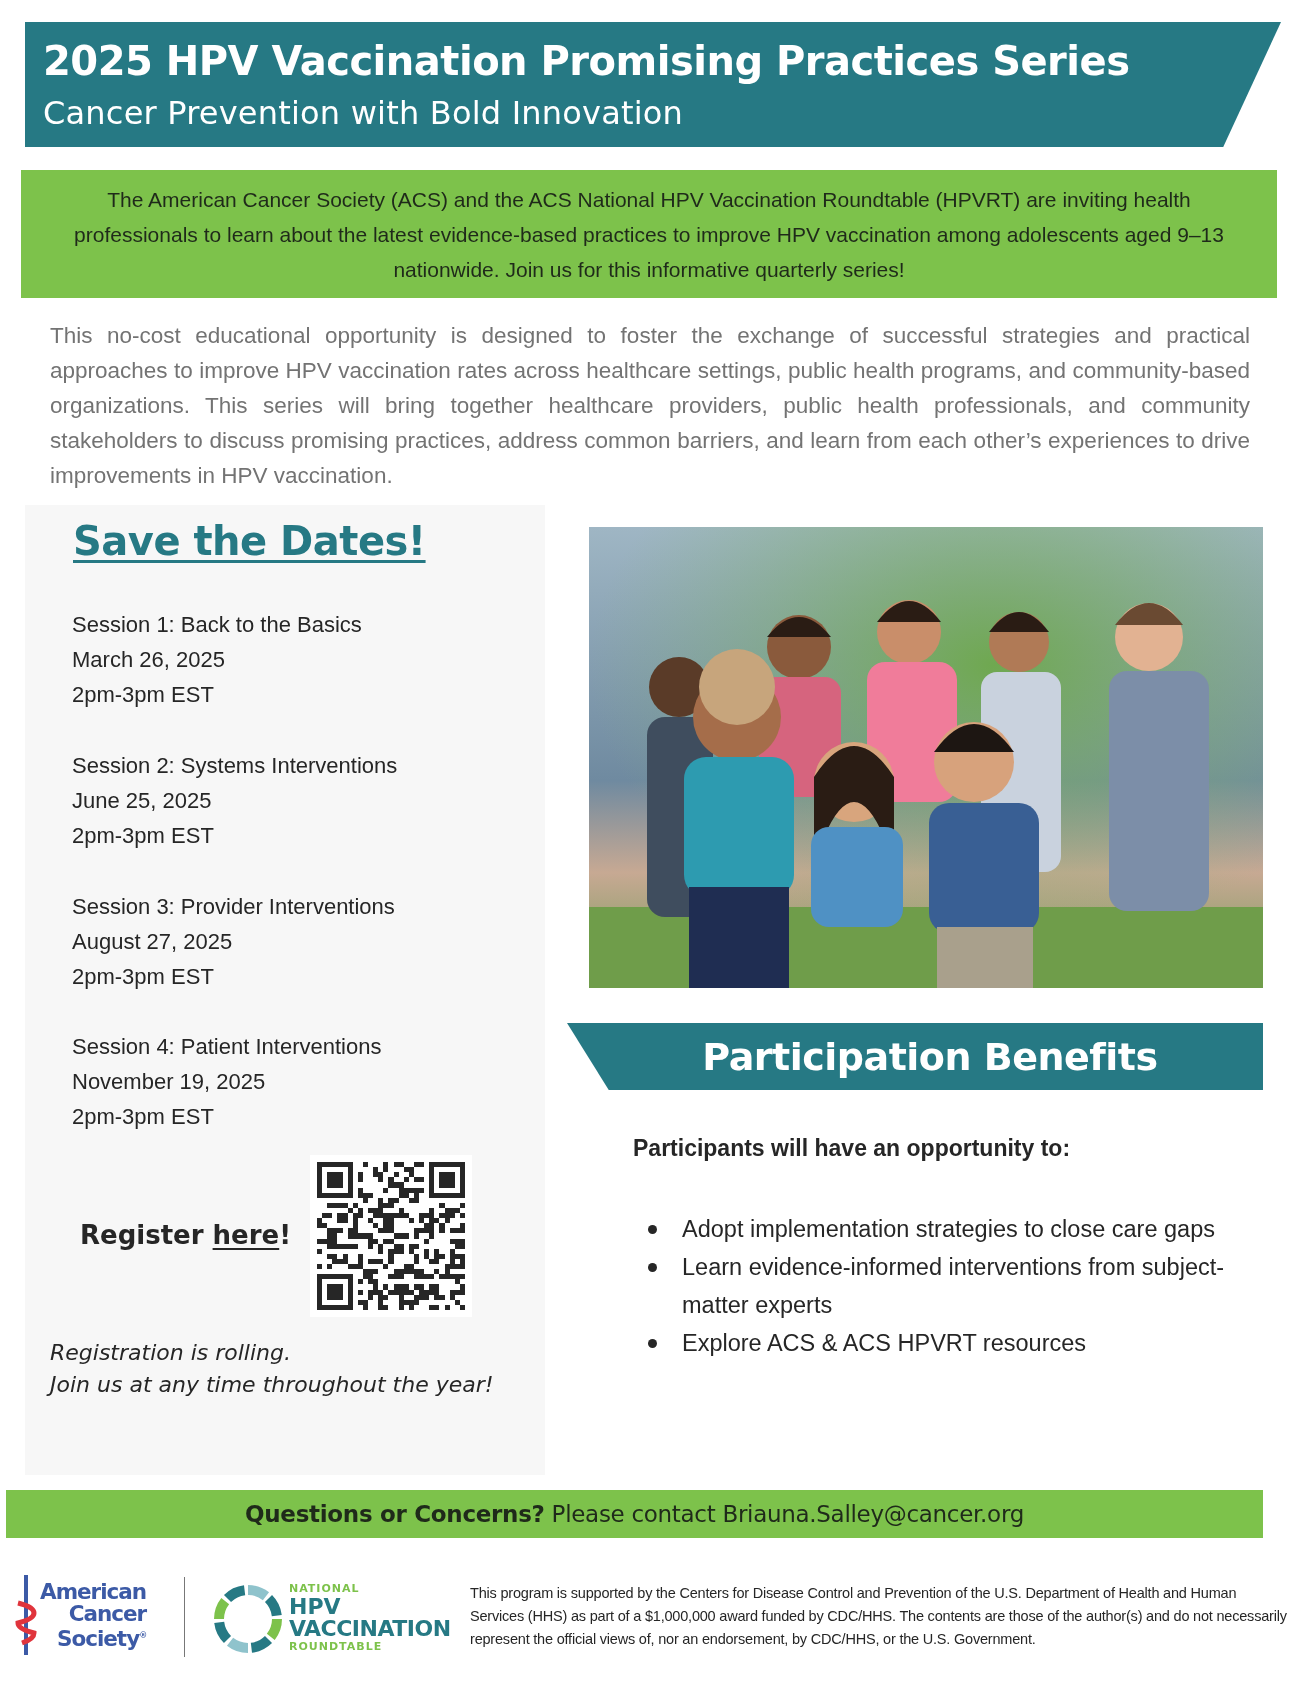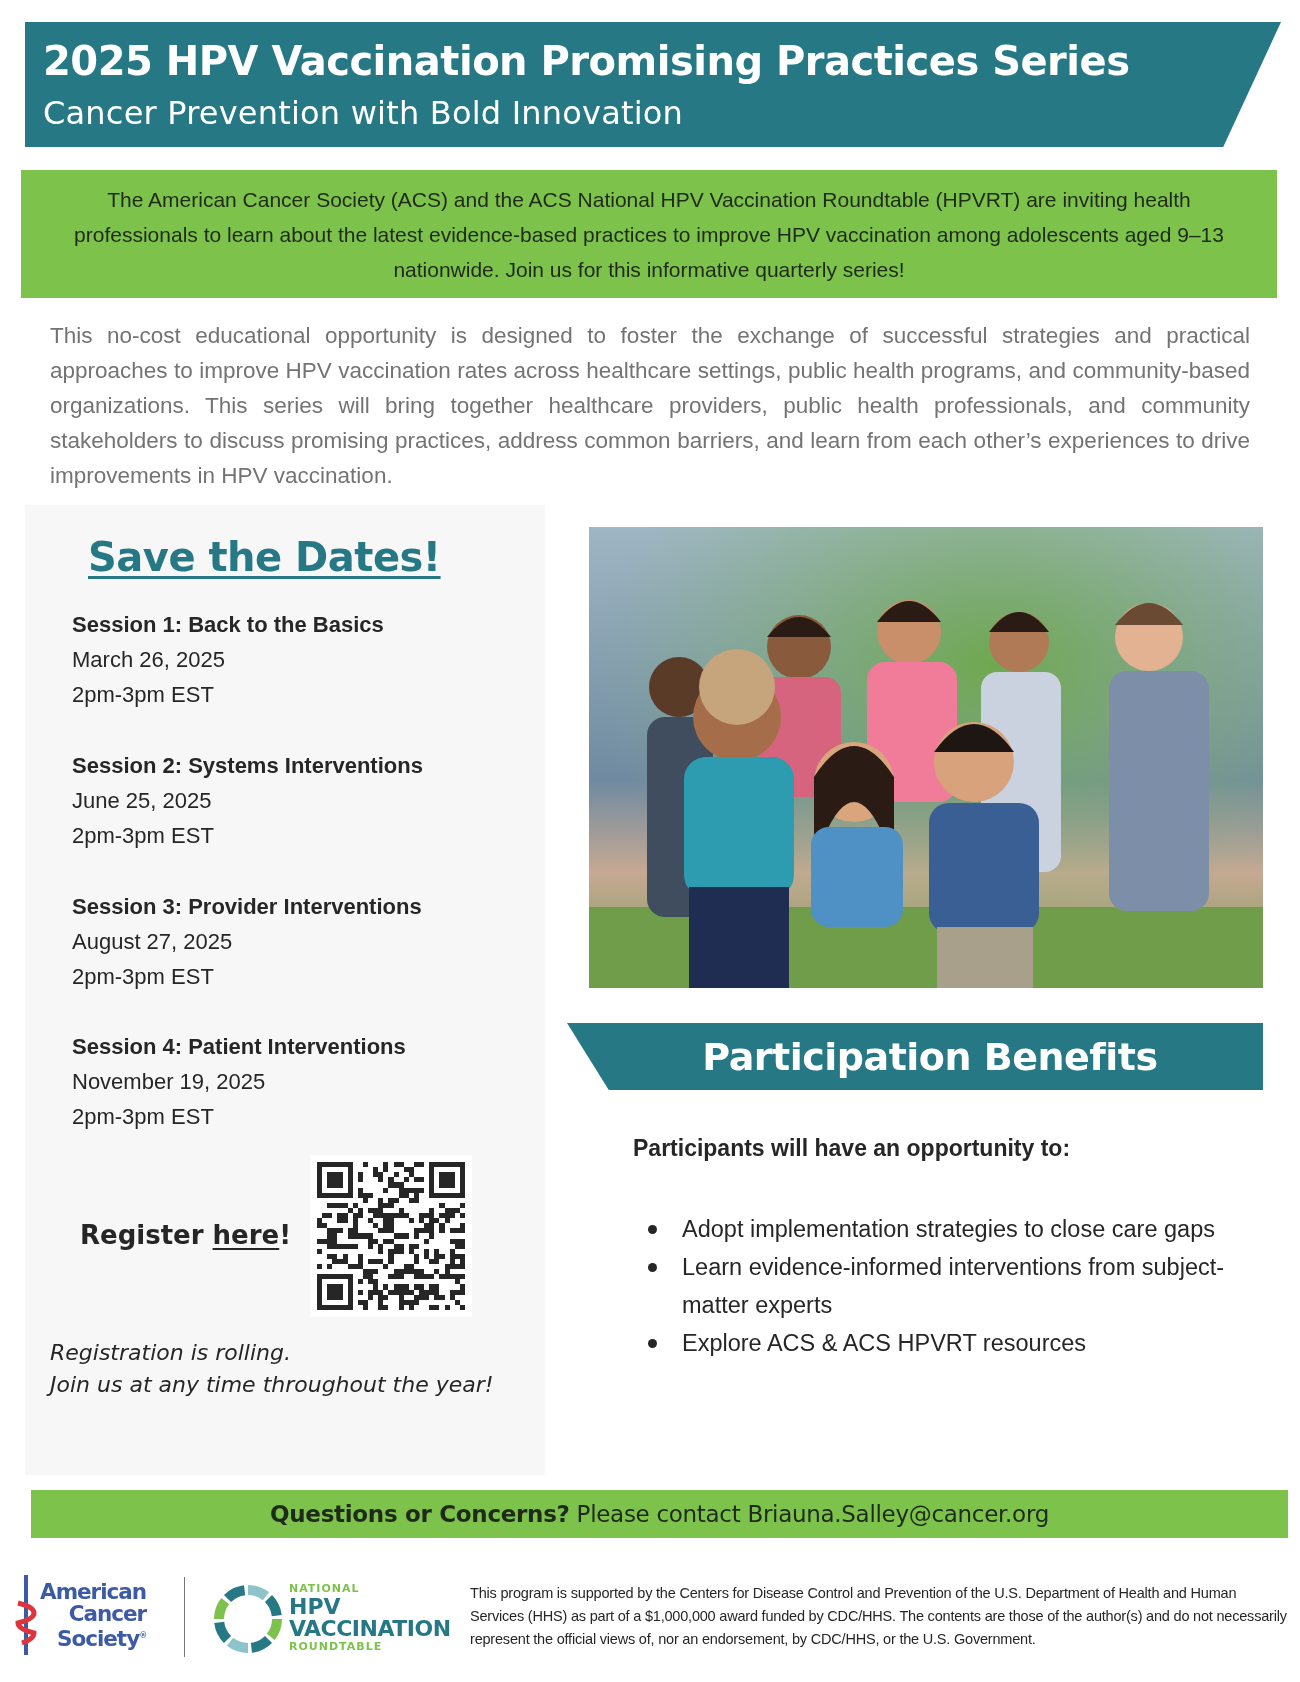--- a/index.html
+++ b/index.html
@@ -40,27 +40,27 @@
     position: absolute; left: 50px; top: 318px; width: 1200px;
     font-size: 22.5px; line-height: 35px; text-align: justify; color: #737373;
   }
 
   
   #dates-panel {
     position: absolute; left: 25px; top: 505px; width: 520px; height: 970px;
     background: #f7f7f7;
   }
   #dates-heading {
-    position: absolute; left: 88px; top: 518px;
+    position: absolute; left: 73px; top: 518px;
     font-family: "DejaVu Sans", sans-serif; font-weight: bold; font-size: 40px;
     color: #267984; text-decoration: underline; text-decoration-thickness: 3px;
-    text-underline-offset: 5px; white-space: nowrap; letter-spacing: -0.5px; margin-top: 16px;
+    text-underline-offset: 5px; white-space: nowrap; letter-spacing: -0.5px;
   }
   .session { position: absolute; left: 72px; width: 460px; }
-  .session-title { font-weight: bold; font-size: 22px; line-height: 35px; color: #262626; white-space: nowrap; }
+  .session-title { font-weight: normal; font-size: 22px; line-height: 35px; color: #262626; white-space: nowrap; }
   .session-line { font-size: 22px; line-height: 35px; color: #262626; white-space: nowrap; }
 
   #register-label {
     position: absolute; left: 80px; top: 1220px;
     font-family: "DejaVu Sans", sans-serif; font-weight: bold; font-size: 26px; color: #262626; white-space: nowrap;
   }
   #register-link { text-decoration: underline; text-underline-offset: 4px; color: #262626; cursor: pointer; }
 
   #qr-box {
     position: absolute; left: 310px; top: 1155px; width: 162px; height: 162px;
@@ -97,21 +97,21 @@
     font-weight: bold; font-size: 23px; color: #262626; white-space: nowrap;
   }
   #benefits-list { position: absolute; left: 640px; top: 1210px; width: 600px; list-style: none; }
   .benefit-item { position: relative; padding-left: 42px; font-size: 23.5px; line-height: 38px; color: #262626; }
   .benefit-bullet {
     position: absolute; left: 8px; top: 15px; width: 9px; height: 9px; border-radius: 50%; background: #262626;
   }
 
   
   #contact-bar {
-    position: absolute; left: 31px; top: 1490px; width: 1257px; height: 48px;
+    position: absolute; left: 6px; top: 1490px; width: 1257px; height: 48px;
     background: #7dc24b; display: flex; align-items: center; justify-content: center;
   }
   #contact-text { font-family: "DejaVu Sans", sans-serif; font-size: 23px; color: #1f2a1a; white-space: nowrap; letter-spacing: -0.3px; }
   #contact-label { font-weight: bold; }
   #contact-email { cursor: pointer; }
 
   
   #acs-logo { position: absolute; left: 14px; top: 1575px; width: 150px; height: 85px; text-align: right; }
   #acs-emblem { position: absolute; left: 0; top: 0; width: 24px; height: 82px; }
   #acs-wordmark {

